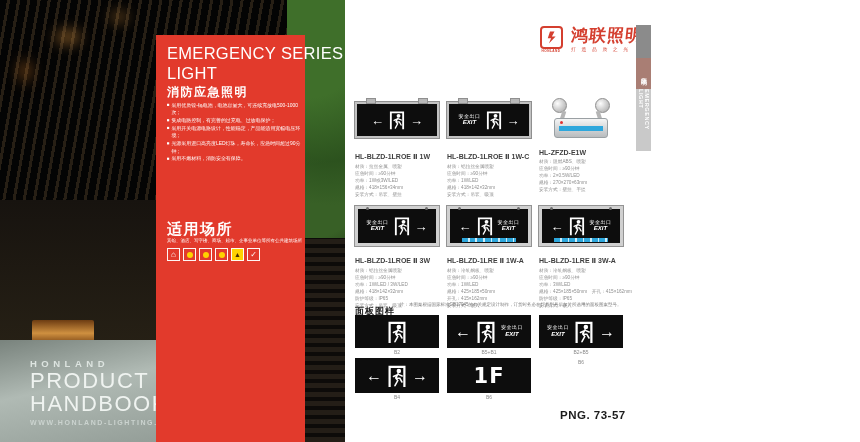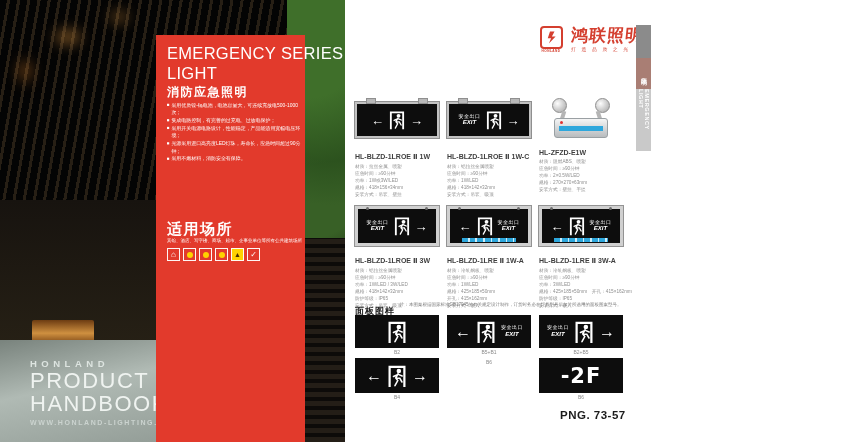--- a/index.html
+++ b/index.html
@@ -430,27 +430,27 @@
                 <path d="M14.2 10.5 L11.6 15.2 L13.8 18 L10.8 23.5 M11.6 15.2 L16 15.4 L18.4 19.5 M13.5 11.5 L9.2 13.6 M15 11.5 L18.6 13" stroke="#fff" stroke-width="1.7" stroke-linecap="round"></path>
               </svg>
             </span>
             <span class="arw">→</span>
           </div>
         </div>
     <span class="slabel">B4</span>
   </div>
 
   <div class="sample">
-    <span class="slabel">B6</span>
-  </div>
-
-  <div class="sample">
     <div class="signwrap2">
           <div class="sign">
-            <span class="floorTxt">-2F</span>
-          </div>
-        </div>
+            <span class="floorTxt">1F</span>
+          </div>
+        </div>
+    <span class="slabel">B6</span>
+  </div>
+
+  <div class="sample">
     <span class="slabel">B6</span>
   </div>
 </div>
 
   <div id="pagenum">PNG. 73-57</div>
 </div>
 
 </body></html>

